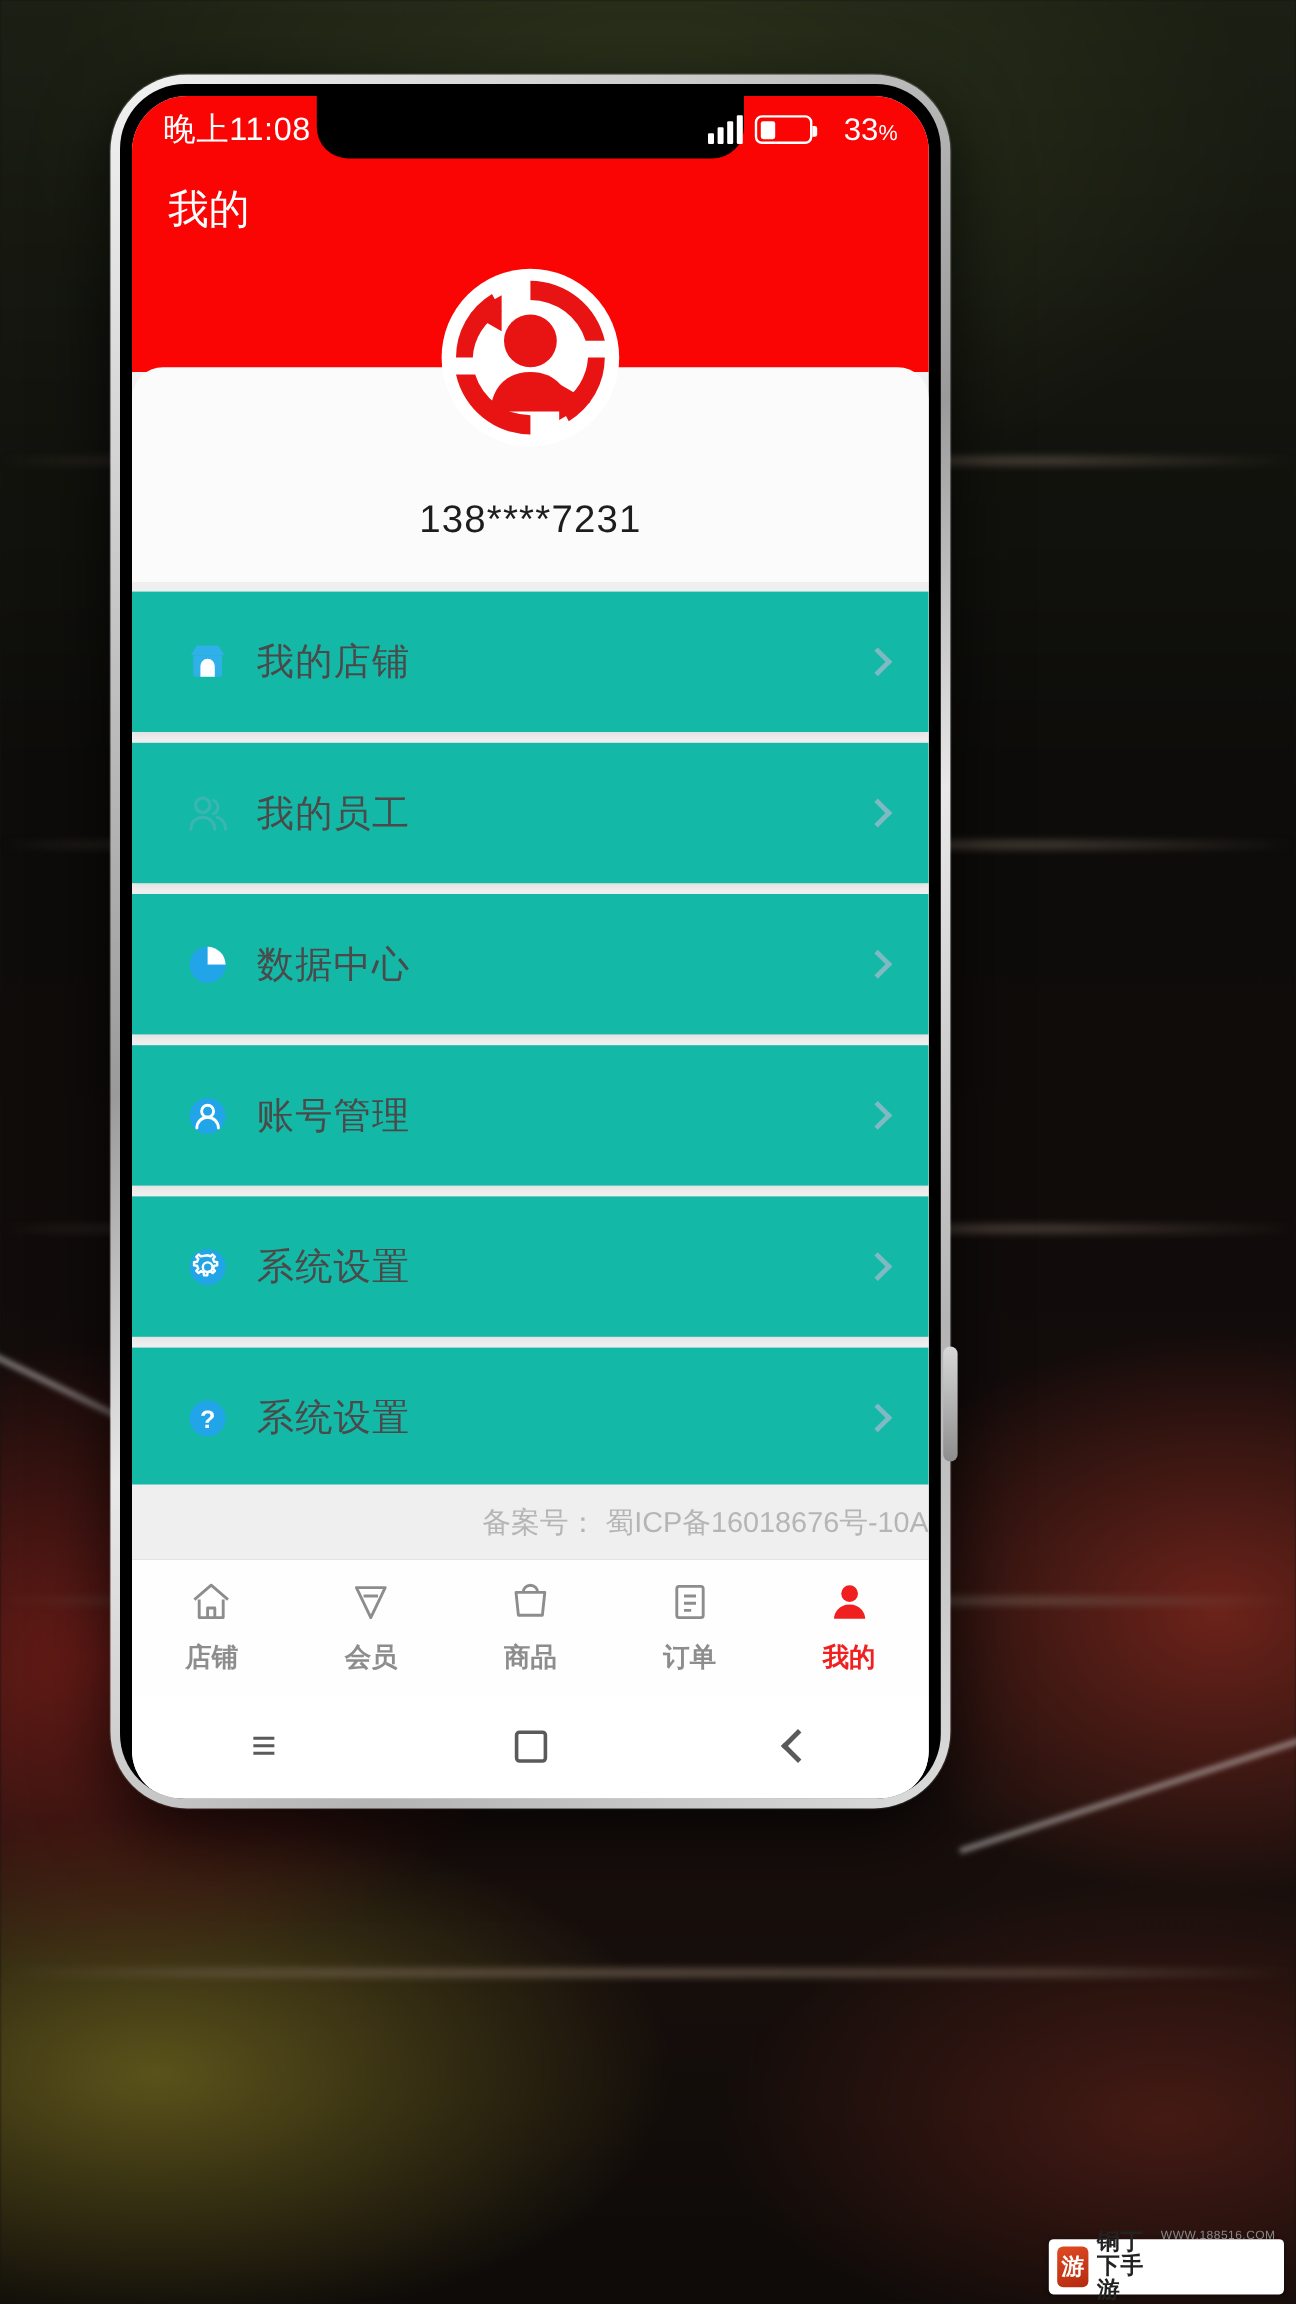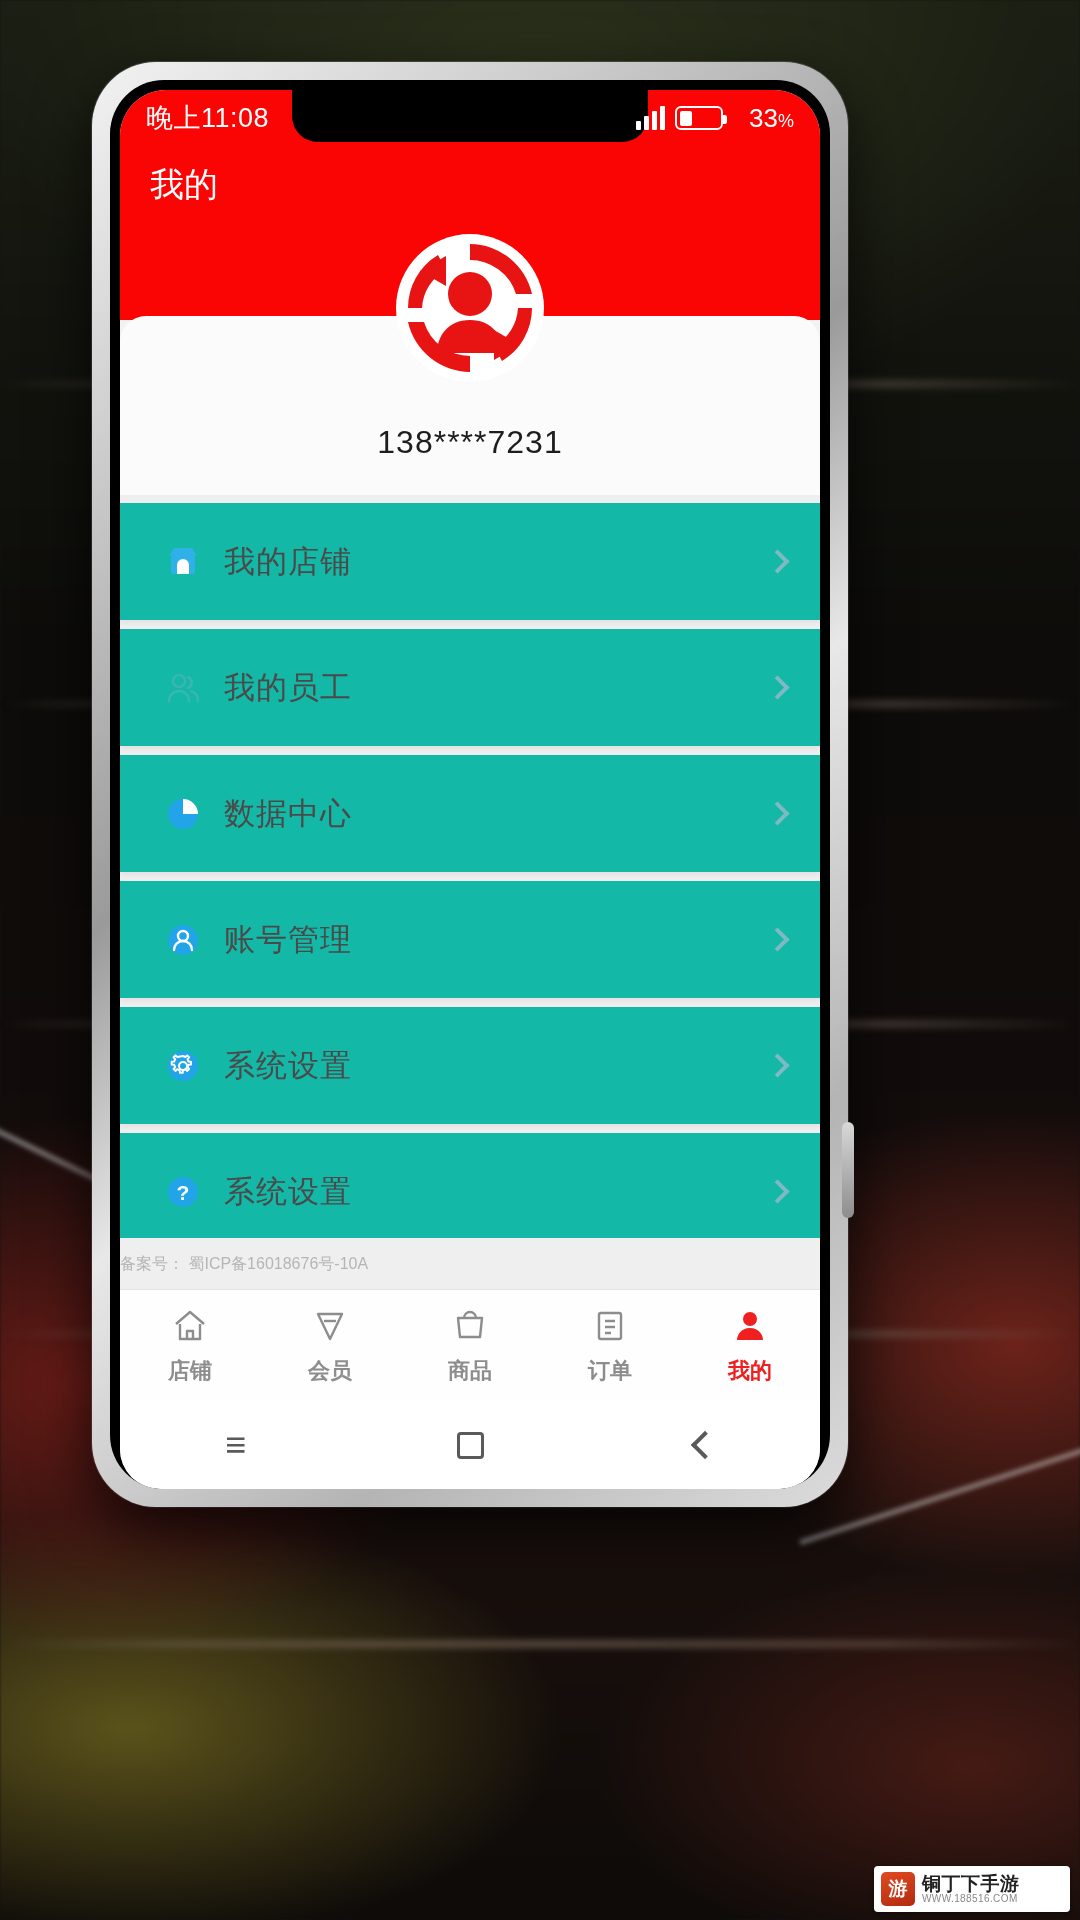--- a/index.html
+++ b/index.html
@@ -28,24 +28,24 @@
     filter:blur(3px);
   }
   #backdrop .diag{
     position:absolute; background:rgba(225,225,225,.5);
     height:5px; filter:blur(2px); transform-origin:left center;
   }
 
   
   #phone{
     position:absolute; left:92px; top:62px;
-    width:756px; height:1445px;
+    width:700px; height:1445px;
     border-radius:64px;
     background:linear-gradient(140deg,#f2f2f2 0%,#cfcfcf 18%,#9a9a9a 42%,#e8e8e8 58%,#b4b4b4 80%,#dcdcdc 100%);
-    padding:18px;
+    padding:8px;
     box-shadow:0 22px 60px rgba(0,0,0,.75), 0 0 0 1px rgba(255,255,255,.18);
   }
   #phone-inner{
     width:100%; height:100%;
     border-radius:54px;
     background:#000;
     padding:10px 10px 0 10px;
     overflow:hidden;
     position:relative;
   }
@@ -156,21 +156,21 @@
   }
   .menu-label{ font-size:31px; color:#4a4a4a; letter-spacing:1px; }
   .chev{
     margin-left:auto; width:17px; height:17px;
     border-right:4px solid #7fb9c4; border-top:4px solid #7fb9c4;
     transform:rotate(45deg);
   }
 
   
   #icp{
-    text-align:left; font-size:16px; color:#b5b5b5;
+    text-align:right; font-size:24px; color:#b5b5b5;
     padding:16px 0 14px 0; background:#efefef;
     flex:0 0 auto;
   }
 
   
   #tabbar{
     display:flex; background:#fefefe;
     border-top:1px solid #e4e4e4;
     height:112px; flex:0 0 auto;
   }
@@ -204,21 +204,21 @@
     display:flex; align-items:center; gap:7px;
     padding:0 7px;
     box-shadow:0 1px 4px rgba(0,0,0,.45);
   }
   #wm-badge{
     width:34px; height:34px; border-radius:5px;
     background:linear-gradient(160deg,#e04b22,#b32a10);
     display:flex; align-items:center; justify-content:center;
     color:#fff; font-size:19px; font-weight:bold;
   }
-  #wm-text{ display:flex; flex-direction:column; line-height:1.05; }
+  #wm-text{ display:flex; flex-direction:row; line-height:1.05; }
   #wm-main{ font-size:19px; color:#222; font-weight:bold; letter-spacing:.5px; }
   #wm-sub{ font-size:10px; color:#888; letter-spacing:.4px; }
 </style>
 </head>
 <body>
 
 <div id="backdrop">
   <div class="shelf" style="top:380px"></div>
   <div class="shelf" style="top:700px"></div>
   <div class="shelf" style="top:1020px"></div>

